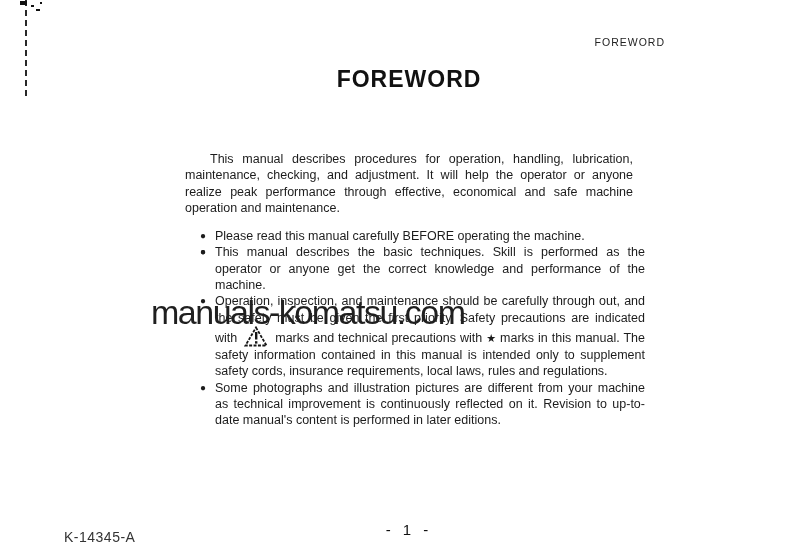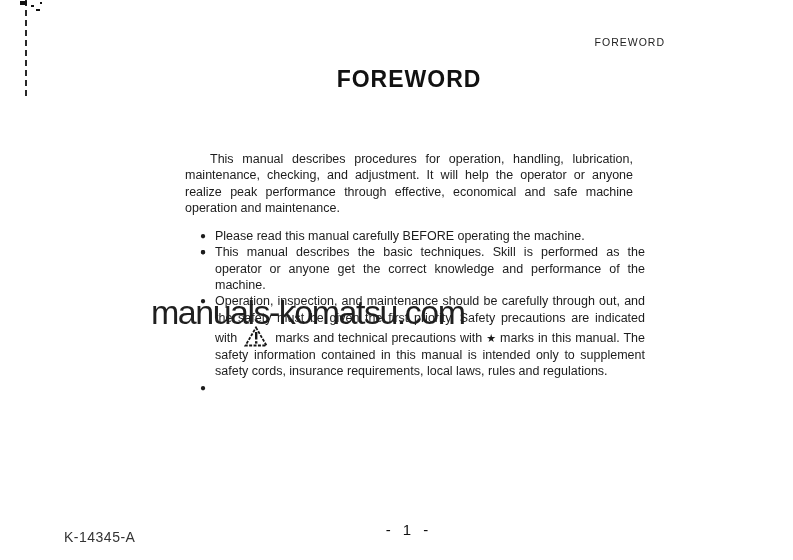--- a/index.html
+++ b/index.html
@@ -167,20 +167,21 @@
           <span>Operation, inspection, and maintenance should be carefully through out, and the safety must be given the first priority. Safety precautions are indicated with</span><svg class="warn-icon" width="24" height="21" viewBox="0 0 24 21">
             <path d="M12 1.5 L22.5 19.5 L1.5 19.5 Z" fill="none" stroke="#161616" stroke-width="1.8" stroke-dasharray="3 1.4"></path>
             <rect x="11" y="6" width="2.4" height="7.5" fill="#161616"></rect>
             <rect x="11" y="15.2" width="2.4" height="2.4" fill="#161616"></rect>
           </svg><span>marks and technical precautions with</span><span class="star">★</span><span>marks in this manual. The safety information contained in this manual is intended only to supplement safety cords, insurance requirements, local laws, rules and regulations.</span>
         </span>
       </div>
 
       <div class="bullet-item">
         <span class="bullet">●</span>
+        <span>Some photographs and illustration pictures are different from your machine as technical improvement is continuously reflected on it. Revision to up-to-date manual's content is performed in later editions.</span>
       </div>
 
     </div>
   </div>
 
   <div class="watermark">manuals-komatsu.com</div>
 
   <div class="footer-code">K-14345-A</div>
   <div class="page-number">- 1 -</div>
 

